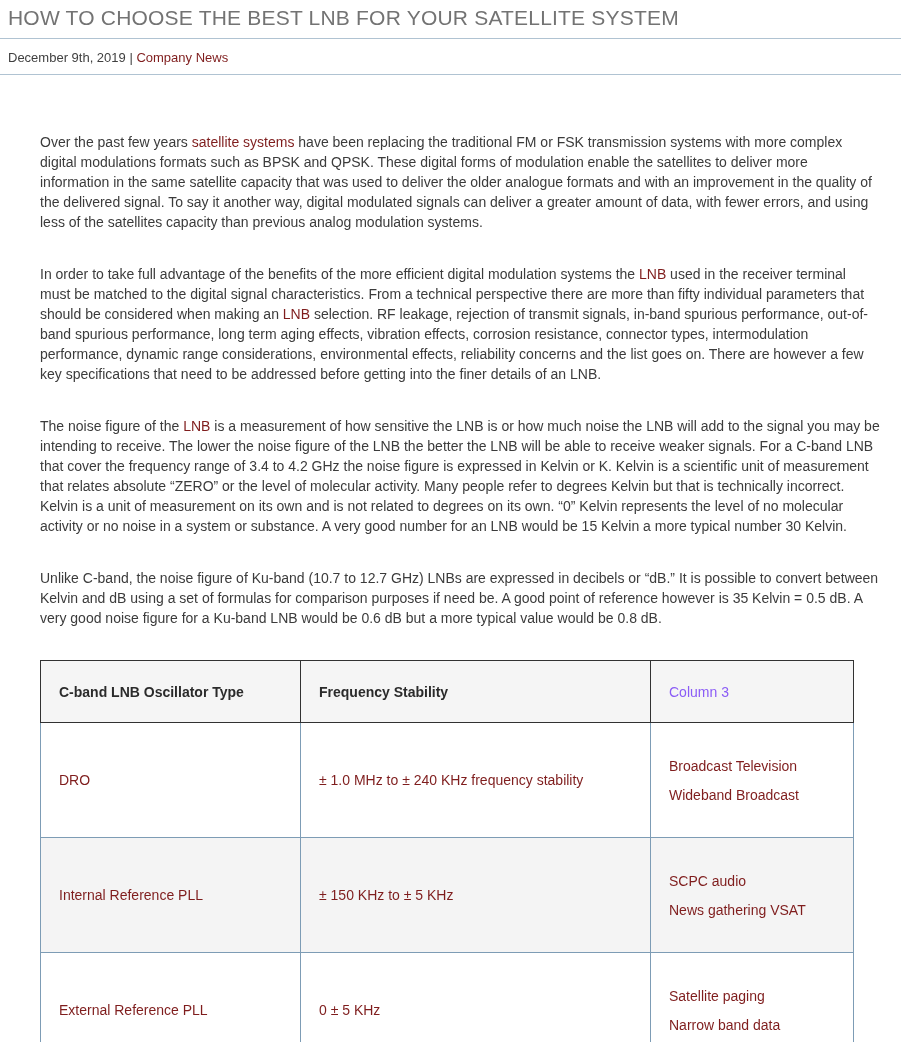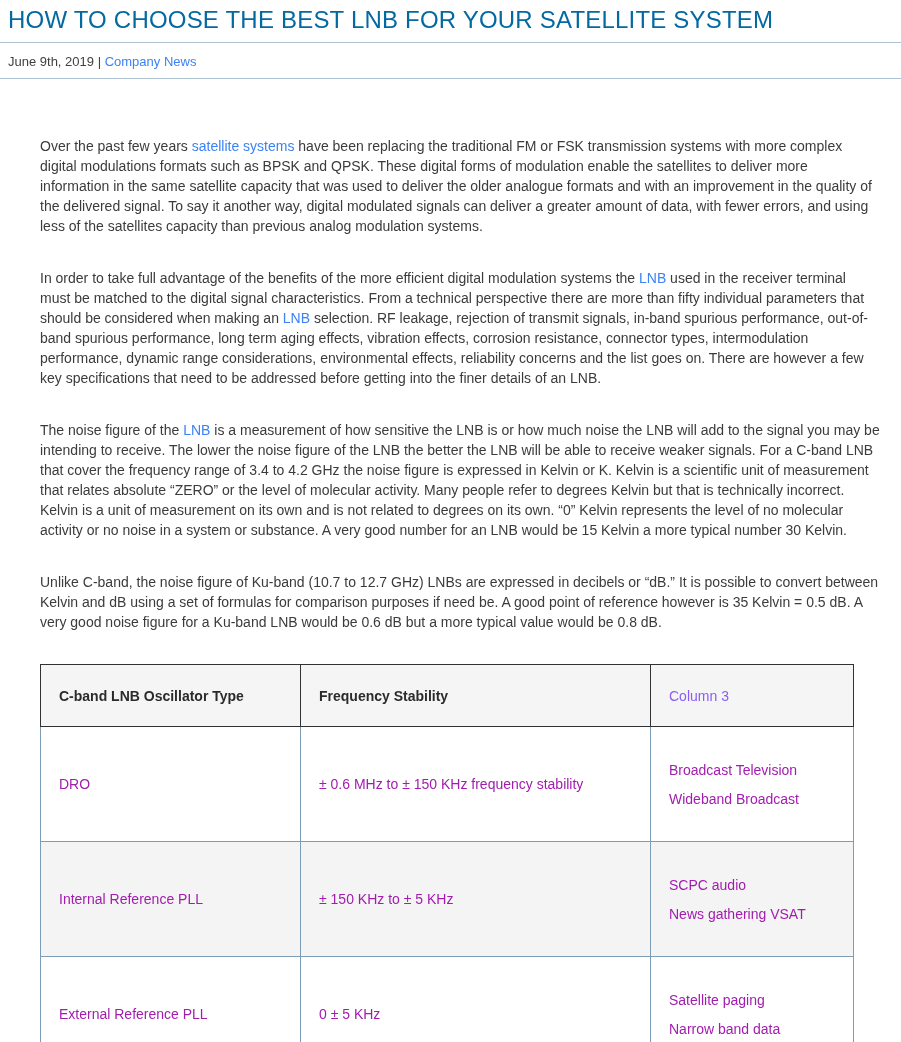--- a/index.html
+++ b/index.html
@@ -4,32 +4,32 @@
 <style>
   * { box-sizing: border-box; }
   html, body { margin: 0; padding: 0; }
   body {
     width: 901px; height: 1042px; overflow: hidden;
     background: #ffffff;
     font-family: "Liberation Sans", sans-serif;
   }
   h1.page-title {
     margin: 0; padding: 6px 8px 8px 8px;
-    font-size: 24px; font-weight: normal;
-    color: #0369a1; letter-spacing: 0.2px;
+    font-size: 21px; font-weight: normal;
+    color: #737373; letter-spacing: 0.2px;
   }
   hr.divider {
     border: none; border-top: 1px solid #b0c3d2; margin: 0;
   }
   .meta {
     padding: 11px 8px 9px 8px;
     font-size: 13px; line-height: 15px; color: #3f3f3f;
   }
   a.inline-link, .meta a {
-    color: #3b82f6; text-decoration: none; cursor: pointer;
+    color: #7f1d1d; text-decoration: none; cursor: pointer;
   }
   .article { margin: 0 21px 0 40px; width: 840px; padding-top: 25px; }
   .article p.para {
     font-size: 14px; line-height: 20px; color: #3b3b3b;
     margin: 32px 0;
   }
   .article h3.section-heading {
     font-size: 15px; line-height: 19px; font-weight: bold;
     color: #2b2b2b; margin: 19px 0;
   }
@@ -45,33 +45,33 @@
     border: 1px solid #323232;
     height: 62px; padding: 0 10px 0 18px;
     text-align: left; vertical-align: middle;
     font-size: 14px; font-weight: bold; color: #2b2b2b;
   }
   table.spec-table thead th.plain { font-weight: normal; color: #8b5cf6; }
   table.spec-table tbody td {
     border: 1px solid #7d9cb5;
     height: 115px; padding: 0 10px 0 18px;
     vertical-align: middle;
-    font-size: 14px; color: #a21caf;
+    font-size: 14px; color: #7f1d1d;
   }
   table.spec-table tbody tr.alt { background: #f4f4f4; }
   table.spec-table tbody td p { margin: 9px 0; line-height: 20px; }
 </style>
 </head>
 <body>
 
 <h1 class="page-title">HOW TO CHOOSE THE BEST LNB FOR YOUR SATELLITE SYSTEM</h1>
 
 <hr class="divider">
 
-<div class="meta"><span>June 9th, 2019</span><span> | </span><a href="#">Company News</a></div>
+<div class="meta"><span>December 9th, 2019</span><span> | </span><a href="#">Company News</a></div>
 
 <hr class="divider">
 
 <div class="article">
 
   <p class="para"><span>Over the past few years </span><a href="#" class="inline-link">satellite systems</a><span> have been replacing the traditional FM or FSK transmission systems with more complex digital modulations formats such as BPSK and QPSK. These digital forms of modulation enable the satellites to deliver more information in the same satellite capacity that was used to deliver the older analogue formats and with an improvement in the quality of the delivered signal. To say it another way, digital modulated signals can deliver a greater amount of data, with fewer errors, and using less of the satellites capacity than previous analog modulation systems.</span></p>
 
   <p class="para"><span>In order to take full advantage of the benefits of the more efficient digital modulation systems the </span><a href="#" class="inline-link">LNB</a><span> used in the receiver terminal must be matched to the digital signal characteristics. From a technical perspective there are more than fifty individual parameters that should be considered when making an </span><a href="#" class="inline-link">LNB</a><span> selection. RF leakage, rejection of transmit signals, in-band spurious performance, out-of-band spurious performance, long term aging effects, vibration effects, corrosion resistance, connector types, intermodulation performance, dynamic range considerations, environmental effects, reliability concerns and the list goes on. There are however a few key specifications that need to be addressed before getting into the finer details of an LNB.</span></p>
 
 
@@ -88,21 +88,21 @@
     <thead>
       <tr>
         <th>C-band LNB Oscillator Type</th>
         <th>Frequency Stability</th>
         <th class="plain">Column 3</th>
       </tr>
     </thead>
     <tbody>
         <tr>
           <td>DRO</td>
-          <td>± 0.6 MHz to ± 150 KHz frequency stability</td>
+          <td>± 1.0 MHz to ± 240 KHz frequency stability</td>
           <td>
             <p>Broadcast Television</p>
             <p>Wideband Broadcast</p>
           </td>
         </tr>
         <tr class="alt">
           <td>Internal Reference PLL</td>
           <td>± 150 KHz to ± 5 KHz</td>
           <td>
             <p>SCPC audio</p>

